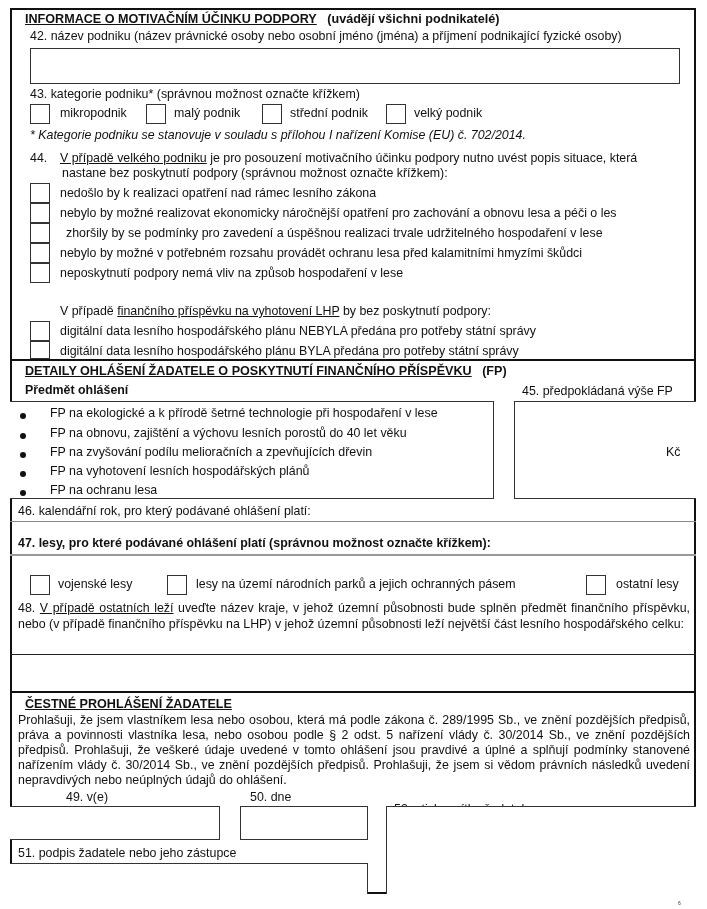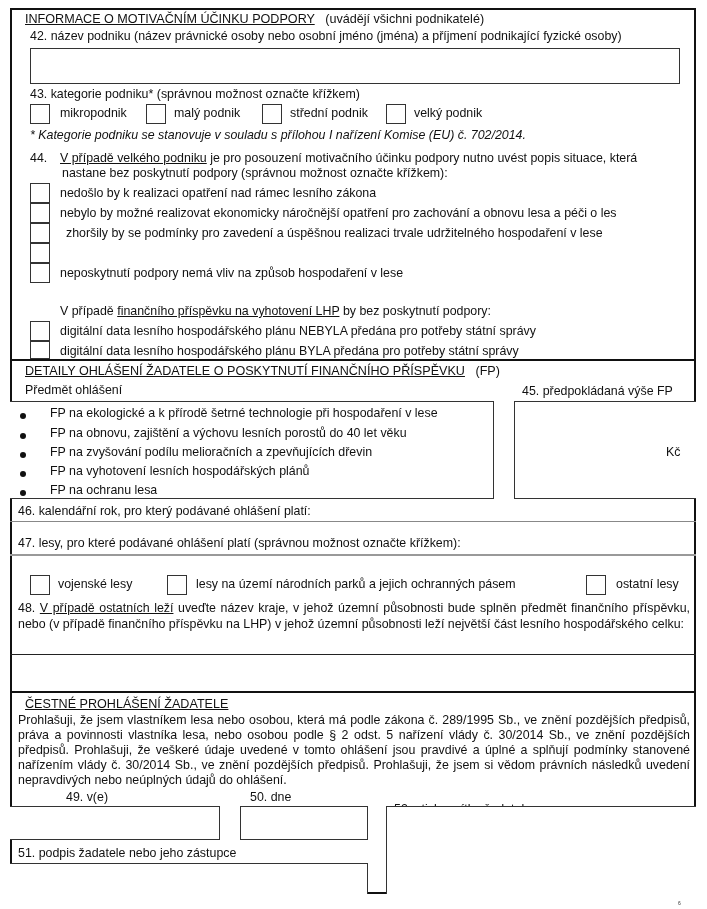--- a/index.html
+++ b/index.html
@@ -4,21 +4,21 @@
 <style>
   html, body { margin: 0; padding: 0; background: #ffffff; }
   body {
     width: 707px; height: 909px; position: relative; overflow: hidden;
     font-family: "Liberation Sans", sans-serif; font-size: 12.4px; color: #111; line-height: 1.25;
   }
   .page { position: absolute; left: 10px; top: 8px; width: 686px; height: 886px; }
   .frame { position: absolute; left: 0; top: 0; right: 0; bottom: 0; border: 2px solid #111; box-sizing: border-box; }
   .abs { position: absolute; }
   .u { text-decoration: underline; }
-  .b { font-weight: normal; padding-left: 7px; }
+  .b { font-weight: bold; padding-left: 7px; }
   .i { font-style: italic; }
   .box { position: absolute; border: 1px solid #333; background: #fff; box-sizing: border-box; }
   .chk { position: absolute; width: 20px; height: 20px; border: 1px solid #333; box-sizing: border-box; background: #fff; }
   .hline { position: absolute; left: 0; right: 0; border-top: 2px solid #111; }
   .hline-thin { position: absolute; border-top: 1px solid #888; }
   .just { text-align: justify; }
   .bullet { position: absolute; left: 10px; width: 6px; height: 6px; border-radius: 50%; background: #111; }
   .footer-mark { position: absolute; left: 678px; top: 900px; font-size: 5px; color: #333; }
 </style>
 </head>
@@ -54,20 +54,21 @@
   </div>
   <div class="abs" style="left:52px; top:158px;">nastane bez poskytnutí podpory (správnou možnost označte křížkem):</div>
 
   <div class="chk" style="left:20px; top:175px;"></div>
   <div class="abs" style="left:50px; top:178px;">nedošlo by k realizaci opatření nad rámec lesního zákona</div>
   <div class="chk" style="left:20px; top:195px;"></div>
   <div class="abs" style="left:50px; top:198px;">nebylo by možné realizovat ekonomicky náročnější opatření pro zachování a obnovu lesa a péči o les</div>
   <div class="chk" style="left:20px; top:215px;"></div>
   <div class="abs" style="left:50px; top:218px;margin-left:6px;">zhoršily by se podmínky pro zavedení a úspěšnou realizaci trvale udržitelného hospodaření v lese</div>
   <div class="chk" style="left:20px; top:235px;"></div>
+  <div class="abs" style="left:50px; top:238px;">nebylo by možné v potřebném rozsahu provádět ochranu lesa před kalamitními hmyzími škůdci</div>
   <div class="chk" style="left:20px; top:255px;"></div>
   <div class="abs" style="left:50px; top:258px;">neposkytnutí podpory nemá vliv na způsob hospodaření v lese</div>
 
   <div class="abs" style="left:50px; top:296px;">
     <span>V případě</span>
     <span class="u">finančního příspěvku na vyhotovení LHP</span>
     <span>by bez poskytnutí podpory:</span>
   </div>
   <div class="chk" style="left:20px; top:313px;"></div>
   <div class="abs" style="left:50px; top:316px;">digitální data lesního hospodářského plánu NEBYLA předána pro potřeby státní správy</div>
@@ -100,21 +101,21 @@
   </div>
   <div class="abs" style="left:656px; top:437px;">Kč</div>
 
   <div class="abs" style="left:8px; top:496px;">46. kalendářní rok, pro který podávané ohlášení platí:</div>
   <div class="hline-thin" style="left:0; right:0; top:513px;"></div>
   <div class="abs" style="left:2px; top:514px; width:682px; height:32px;">
     <span></span>
   </div>
   <div class="hline-thin" style="left:0; right:0; top:546px; border-top:2px solid #999;"></div>
 
-  <div class="abs" style="left:8px; top:528px;">47. lesy, pro které podávané ohlášení platí (správnou možnost označte křížkem):</div>
+  <div class="abs" style="left:8px; top:528px;font-weight:bold;">47. lesy, pro které podávané ohlášení platí (správnou možnost označte křížkem):</div>
   <div class="chk" style="left:20px; top:567px;"></div>
   <div class="abs" style="left:48px; top:569px;text-align:center;">vojenské lesy</div>
   <div class="chk" style="left:157px; top:567px;"></div>
   <div class="abs" style="left:186px; top:569px;">lesy na území národních parků a jejich ochranných pásem</div>
   <div class="chk" style="left:576px; top:567px;"></div>
   <div class="abs" style="left:606px; top:569px;">ostatní lesy</div>
 
   <div class="abs just" style="left:8px; top:592px; width:672px; line-height:16px;">
     <span>48.</span>
     <span class="u">V případě ostatních leží</span>

